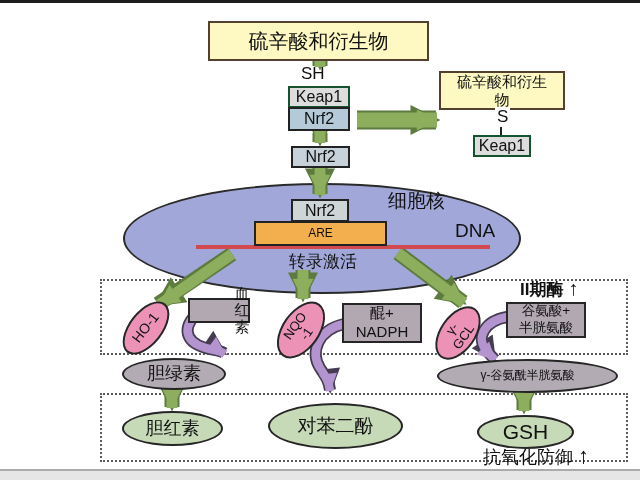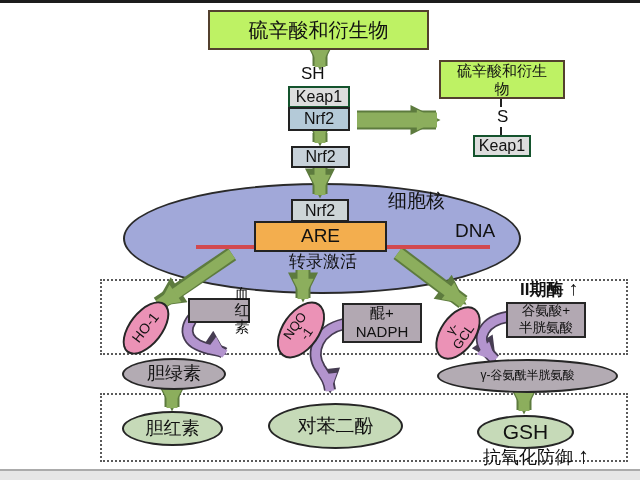--- a/index.html
+++ b/index.html
@@ -5,21 +5,21 @@
   html,body{margin:0;padding:0;background:#fff;}
   #stage{position:relative;width:640px;height:480px;background:#ffffff;overflow:hidden;
          font-family:"Liberation Sans",sans-serif;color:#111;}
   .abs{position:absolute;}
   
   #top-bar{left:0;top:0;width:640px;height:3px;background:#1c1c1c;z-index:6;}
   #bottom-bar{left:0;top:469px;width:640px;height:11px;background:#e6e6e6;border-top:2px solid #ababab;z-index:6;box-sizing:border-box;}
   
   .box{box-sizing:border-box;display:flex;flex-direction:column;align-items:center;justify-content:center;
        text-align:center;z-index:5;line-height:1.1;}
-  .orange{background:#bef264;border:2px solid #53402e;}
+  .orange{background:#fef9c3;border:2px solid #53402e;margin-top:11px;}
   .grayfill{background:#dddddd;border:2px solid #14532d;}
   .bluefill{background:#b4cad8;border:2px solid #222;}
   .bluefill2{background:#c7d1d9;border:2px solid #222;}
   .bluefill3{background:#cdd5d7;border:2px solid #222;}
   .arebox{background:#f3ae4e;border:2px solid #222;}
   .maubox{background:#b2a8b2;border:2px solid #262626;}
   .ellipse{border-radius:50%;}
   .nucleus{background:#a1a8d9;border:2px solid #2a2a2a;z-index:2;}
   .pink{background:#eb92b6;border:2px solid #262626;z-index:5;}
   .grayell{background:#b3abb3;border:2px solid #262626;z-index:5;}
@@ -124,21 +124,21 @@
   </div>
 
   <div class="abs box bluefill2" style="left:291px;top:146px;width:59px;height:22px;font-size:16px;">
     <span>Nrf2</span>
   </div>
 
   <div class="abs lbl" style="left:388px;top:188px;font-size:19px;">细胞核</div>
   <div class="abs box bluefill3" style="left:291px;top:199px;width:58px;height:23px;font-size:16px;">
     <span>Nrf2</span>
   </div>
-  <div class="abs box arebox" style="left:254px;top:221px;width:133px;height:31px;font-size:19px;">
+  <div class="abs box arebox" style="left:254px;top:221px;width:133px;height:25px;font-size:12px;">
     <span>ARE</span>
   </div>
   <div class="abs lbl" style="left:455px;top:220px;font-size:19px;">DNA</div>
   <div class="abs lbl" style="left:520px;top:277px;font-size:17px;font-weight:600;">
     <span>II期酶</span>
     <span class="uparrow" style="font-size:20px;">↑</span>
   </div>
 
   <div class="abs lbl" style="left:289px;top:250px;font-size:17px;">转录激活</div>
 

